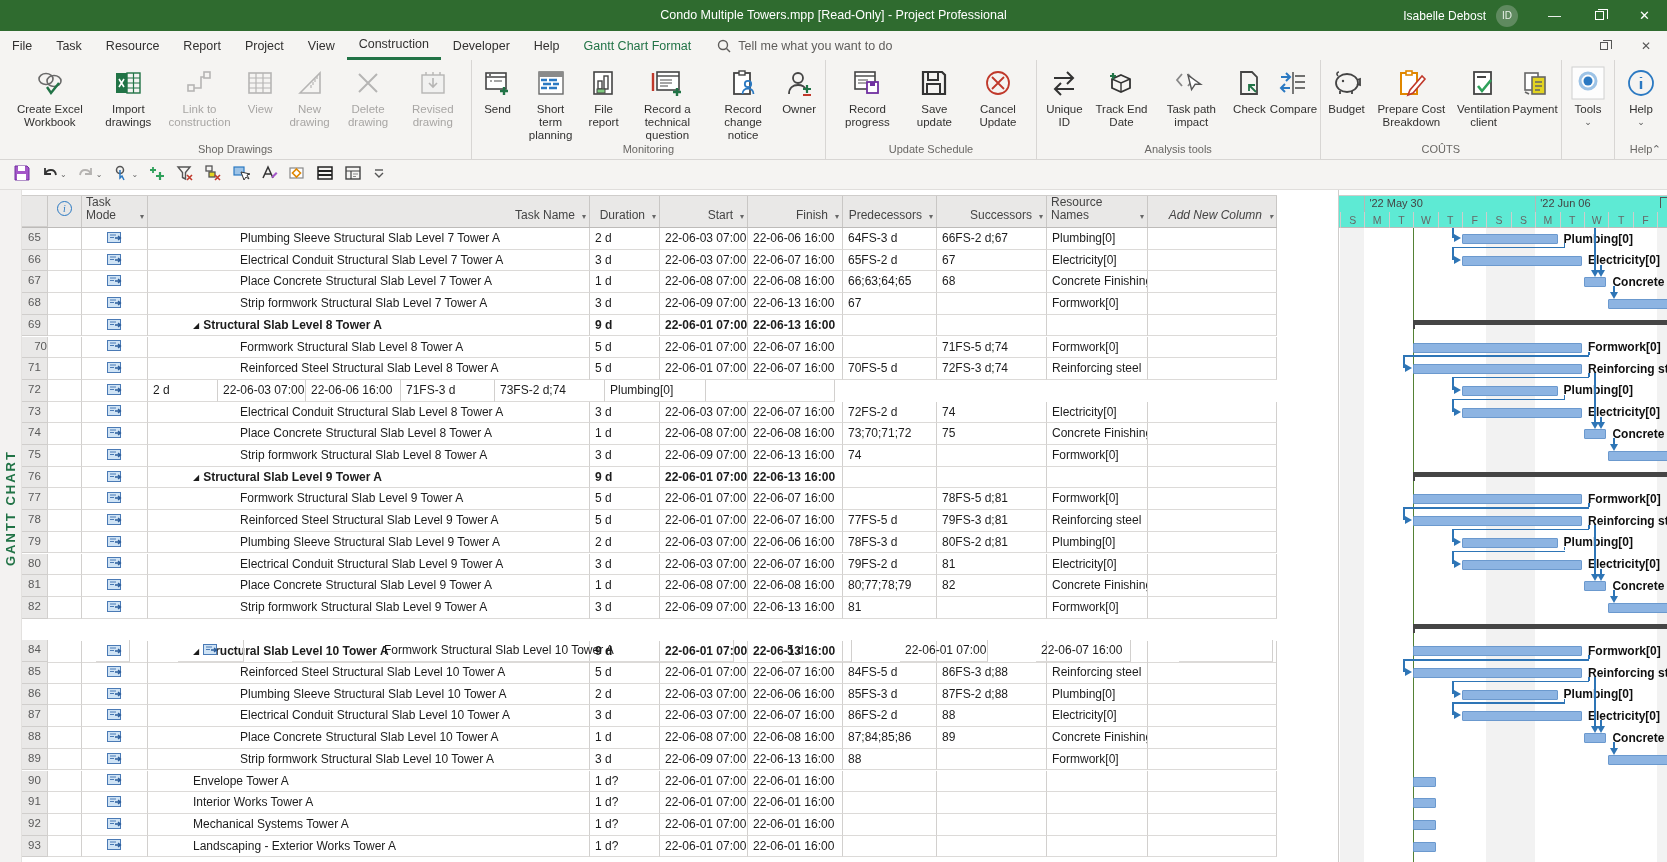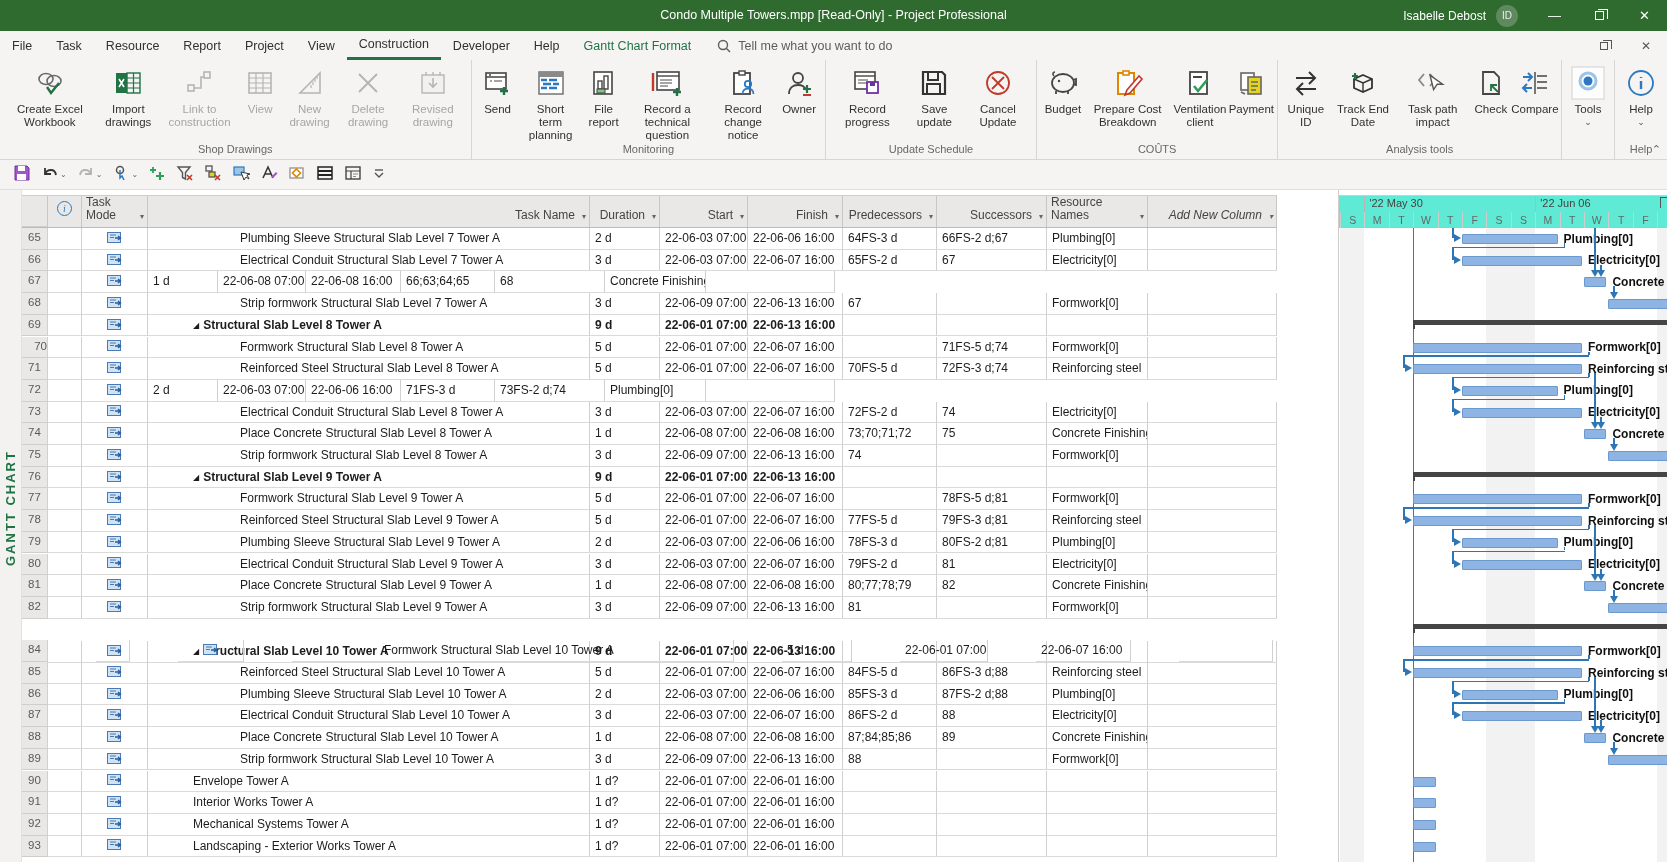--- a/index.html
+++ b/index.html
@@ -302,20 +302,74 @@
           <div class="rlab">Cancel Update</div>
         </div>
       </div>
       <div class="glabel">Update Schedule</div>
     </div>
     <div class="rgroup">
       <div class="rbtns">
         <div class="rbtn">
           <div class="ric">
             <svg width="32" height="30" viewBox="0 0 32 30">
+              <path d="M6 10h18M19 4l6 6-6 6" fill="none" stroke="#333" stroke-width="2"></path>
+              <path d="M26 21H8M13 15l-6 6 6 6" fill="none" stroke="#333" stroke-width="2"></path>
+            </svg>
+          </div>
+          <div class="rlab">Unique ID</div>
+        </div>
+        <div class="rbtn">
+          <div class="ric">
+            <svg width="32" height="30" viewBox="0 0 32 30">
+              <path d="M16 7l9 4v9l-9 4-9-4v-9z" fill="none" stroke="#333" stroke-width="1.8"></path>
+              <path d="M7 11l9 4 9-4M16 15v9" fill="none" stroke="#333" stroke-width="1.4"></path>
+              <path d="M8 5v6M5 8h6" stroke="#217346" stroke-width="2.2"></path>
+            </svg>
+          </div>
+          <div class="rlab">Track End Date</div>
+        </div>
+        <div class="rbtn">
+          <div class="ric">
+            <svg width="34" height="30" viewBox="0 0 34 30">
+              <path d="M8 6L3 12l5 6" fill="none" stroke="#888" stroke-width="1.8"></path>
+              <path d="M14 6l5 6-5 6" fill="none" stroke="#888" stroke-width="1.8"></path>
+              <path d="M20 8l4 16 4-6h6z" fill="#fff" stroke="#555" stroke-width="1.6" transform="translate(-4,0) scale(0.9)"></path>
+            </svg>
+          </div>
+          <div class="rlab">Task path impact</div>
+        </div>
+        <div class="rbtn">
+          <div class="ric">
+            <svg width="30" height="30" viewBox="0 0 30 30">
+              <path d="M7 4h11l5 5v17H7z" fill="none" stroke="#444" stroke-width="1.8"></path>
+              <path d="M22 24l-7-7M15 23v-6h6" fill="none" stroke="#217346" stroke-width="1.8"></path>
+            </svg>
+          </div>
+          <div class="rlab">Check</div>
+        </div>
+        <div class="rbtn">
+          <div class="ric">
+            <svg width="32" height="30" viewBox="0 0 32 30">
+              <path d="M16 4v22" stroke="#444" stroke-width="1.4"></path>
+              <path d="M18 8h10M18 14h10M18 20h10" stroke="#444" stroke-width="1.4"></path>
+              <path d="M4 9h9M9 5l4 4-4 4" fill="none" stroke="#2b79c2" stroke-width="2"></path>
+              <path d="M13 20H4M8 16l-4 4 4 4" fill="none" stroke="#2b79c2" stroke-width="2"></path>
+            </svg>
+          </div>
+          <div class="rlab">Compare</div>
+        </div>
+      </div>
+      <div class="glabel">Analysis tools</div>
+    </div>
+    <div class="rgroup">
+      <div class="rbtns">
+        <div class="rbtn">
+          <div class="ric">
+            <svg width="32" height="30" viewBox="0 0 32 30">
               <ellipse cx="16" cy="15" rx="11" ry="9" fill="none" stroke="#444" stroke-width="1.8"></ellipse>
               <path d="M26 12l3-1v6l-3-1" fill="none" stroke="#444" stroke-width="1.8"></path>
               <circle cx="12" cy="13" r="1.2" fill="#444"></circle>
               <path d="M9 23v3M21 23v3" stroke="#444" stroke-width="1.8"></path>
               <path d="M7 8C5 6 6 4 8 4" fill="none" stroke="#444" stroke-width="1.6"></path>
             </svg>
           </div>
           <div class="rlab">Budget</div>
         </div>
         <div class="rbtn">
@@ -344,74 +398,20 @@
               <rect x="5" y="5" width="13" height="17" fill="#fff" stroke="#666" stroke-width="1.6"></rect>
               <rect x="12" y="9" width="13" height="17" fill="#e3d421" stroke="#666" stroke-width="1.6"></rect>
               <path d="M15 14h7M15 18h7M15 22h5" stroke="#666" stroke-width="1.3"></path>
               <path d="M5 24l4 2" stroke="#666" stroke-width="1.6"></path>
             </svg>
           </div>
           <div class="rlab">Payment</div>
         </div>
       </div>
       <div class="glabel">COÛTS</div>
-    </div>
-    <div class="rgroup">
-      <div class="rbtns">
-        <div class="rbtn">
-          <div class="ric">
-            <svg width="32" height="30" viewBox="0 0 32 30">
-              <path d="M6 10h18M19 4l6 6-6 6" fill="none" stroke="#333" stroke-width="2"></path>
-              <path d="M26 21H8M13 15l-6 6 6 6" fill="none" stroke="#333" stroke-width="2"></path>
-            </svg>
-          </div>
-          <div class="rlab">Unique ID</div>
-        </div>
-        <div class="rbtn">
-          <div class="ric">
-            <svg width="32" height="30" viewBox="0 0 32 30">
-              <path d="M16 7l9 4v9l-9 4-9-4v-9z" fill="none" stroke="#333" stroke-width="1.8"></path>
-              <path d="M7 11l9 4 9-4M16 15v9" fill="none" stroke="#333" stroke-width="1.4"></path>
-              <path d="M8 5v6M5 8h6" stroke="#217346" stroke-width="2.2"></path>
-            </svg>
-          </div>
-          <div class="rlab">Track End Date</div>
-        </div>
-        <div class="rbtn">
-          <div class="ric">
-            <svg width="34" height="30" viewBox="0 0 34 30">
-              <path d="M8 6L3 12l5 6" fill="none" stroke="#888" stroke-width="1.8"></path>
-              <path d="M14 6l5 6-5 6" fill="none" stroke="#888" stroke-width="1.8"></path>
-              <path d="M20 8l4 16 4-6h6z" fill="#fff" stroke="#555" stroke-width="1.6" transform="translate(-4,0) scale(0.9)"></path>
-            </svg>
-          </div>
-          <div class="rlab">Task path impact</div>
-        </div>
-        <div class="rbtn">
-          <div class="ric">
-            <svg width="30" height="30" viewBox="0 0 30 30">
-              <path d="M7 4h11l5 5v17H7z" fill="none" stroke="#444" stroke-width="1.8"></path>
-              <path d="M22 24l-7-7M15 23v-6h6" fill="none" stroke="#217346" stroke-width="1.8"></path>
-            </svg>
-          </div>
-          <div class="rlab">Check</div>
-        </div>
-        <div class="rbtn">
-          <div class="ric">
-            <svg width="32" height="30" viewBox="0 0 32 30">
-              <path d="M16 4v22" stroke="#444" stroke-width="1.4"></path>
-              <path d="M18 8h10M18 14h10M18 20h10" stroke="#444" stroke-width="1.4"></path>
-              <path d="M4 9h9M9 5l4 4-4 4" fill="none" stroke="#2b79c2" stroke-width="2"></path>
-              <path d="M13 20H4M8 16l-4 4 4 4" fill="none" stroke="#2b79c2" stroke-width="2"></path>
-            </svg>
-          </div>
-          <div class="rlab">Compare</div>
-        </div>
-      </div>
-      <div class="glabel">Analysis tools</div>
     </div>
     <div class="rgroup">
       <div class="rbtns">
         <div class="rbtn">
           <div class="ric">
             <svg width="34" height="34" viewBox="0 0 34 34">
               <rect x="1" y="1" width="32" height="32" fill="#fdfdfd" stroke="#d0d0d0"></rect>
               <circle cx="17" cy="15" r="8" fill="none" stroke="#9dc3e6" stroke-width="3"></circle>
               <circle cx="17" cy="15" r="4.5" fill="#2b79c2"></circle>
             </svg>
@@ -616,20 +616,21 @@
         <div class="trow" style="top: 43.4px;">
           <div class="tcell c-num" style="width: 26px;">67</div>
           <div class="tcell" style="width: 34px;"></div>
           <div class="tcell c-mode" style="width: 66px;">
             <svg width="16" height="13" viewBox="0 0 16 13">
               <rect x="0.5" y="0.5" width="13" height="10" fill="#cfe3f5" stroke="#4a7ab5"></rect>
               <path d="M3 3h6M3 5.5h4" stroke="#4a7ab5" stroke-width="1"></path>
               <path d="M8 6h5M11 4l2.5 2L11 8" fill="none" stroke="#2b5d9b" stroke-width="1.3"></path>
             </svg>
           </div>
+          <div class="tcell" style="width: 442px; padding-left: 92px;"><span>Place Concrete Structural Slab Level 7 Tower A</span></div>
           <div class="tcell" style="width: 70px;">1 d</div>
           <div class="tcell" style="width: 88px;">22-06-08 07:00</div>
           <div class="tcell" style="width: 95px;">22-06-08 16:00</div>
           <div class="tcell" style="width: 94px;">66;63;64;65</div>
           <div class="tcell" style="width: 110px;">68</div>
           <div class="tcell" style="width: 101px;">Concrete Finishing</div>
           <div class="tcell" style="width: 129px;"></div>
         </div>
         <div class="trow" style="top: 65.1px;">
           <div class="tcell c-num" style="width: 26px;">68</div>

